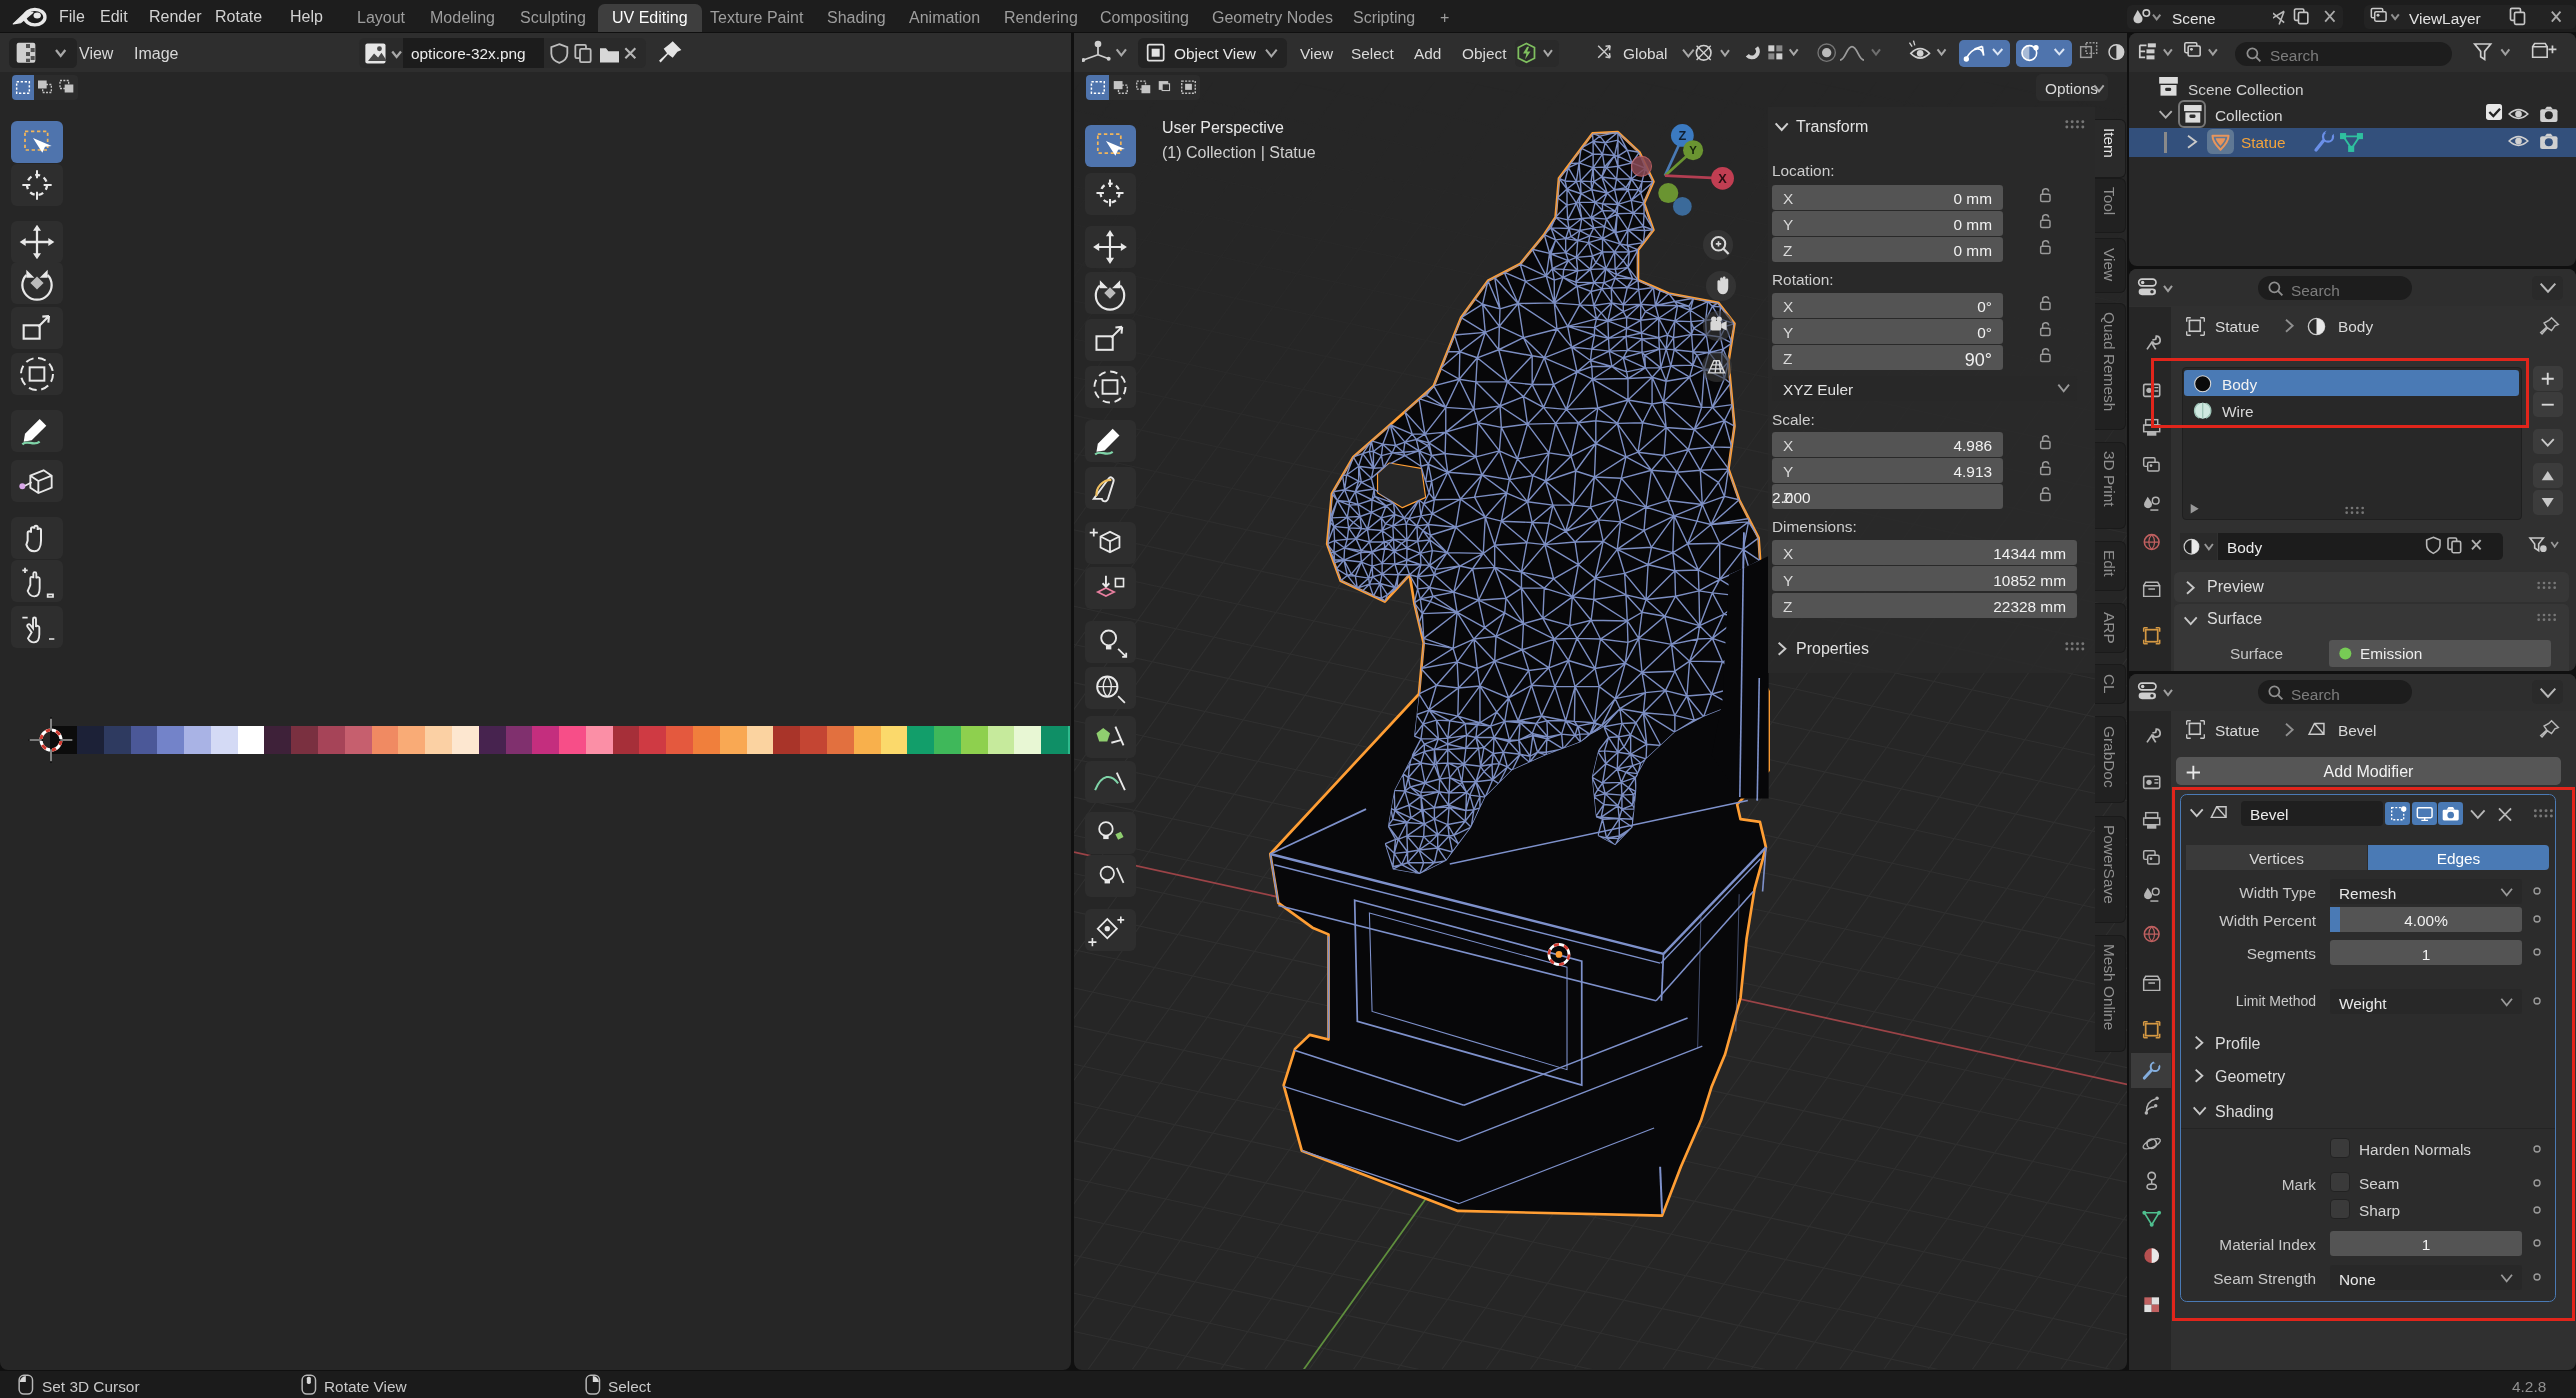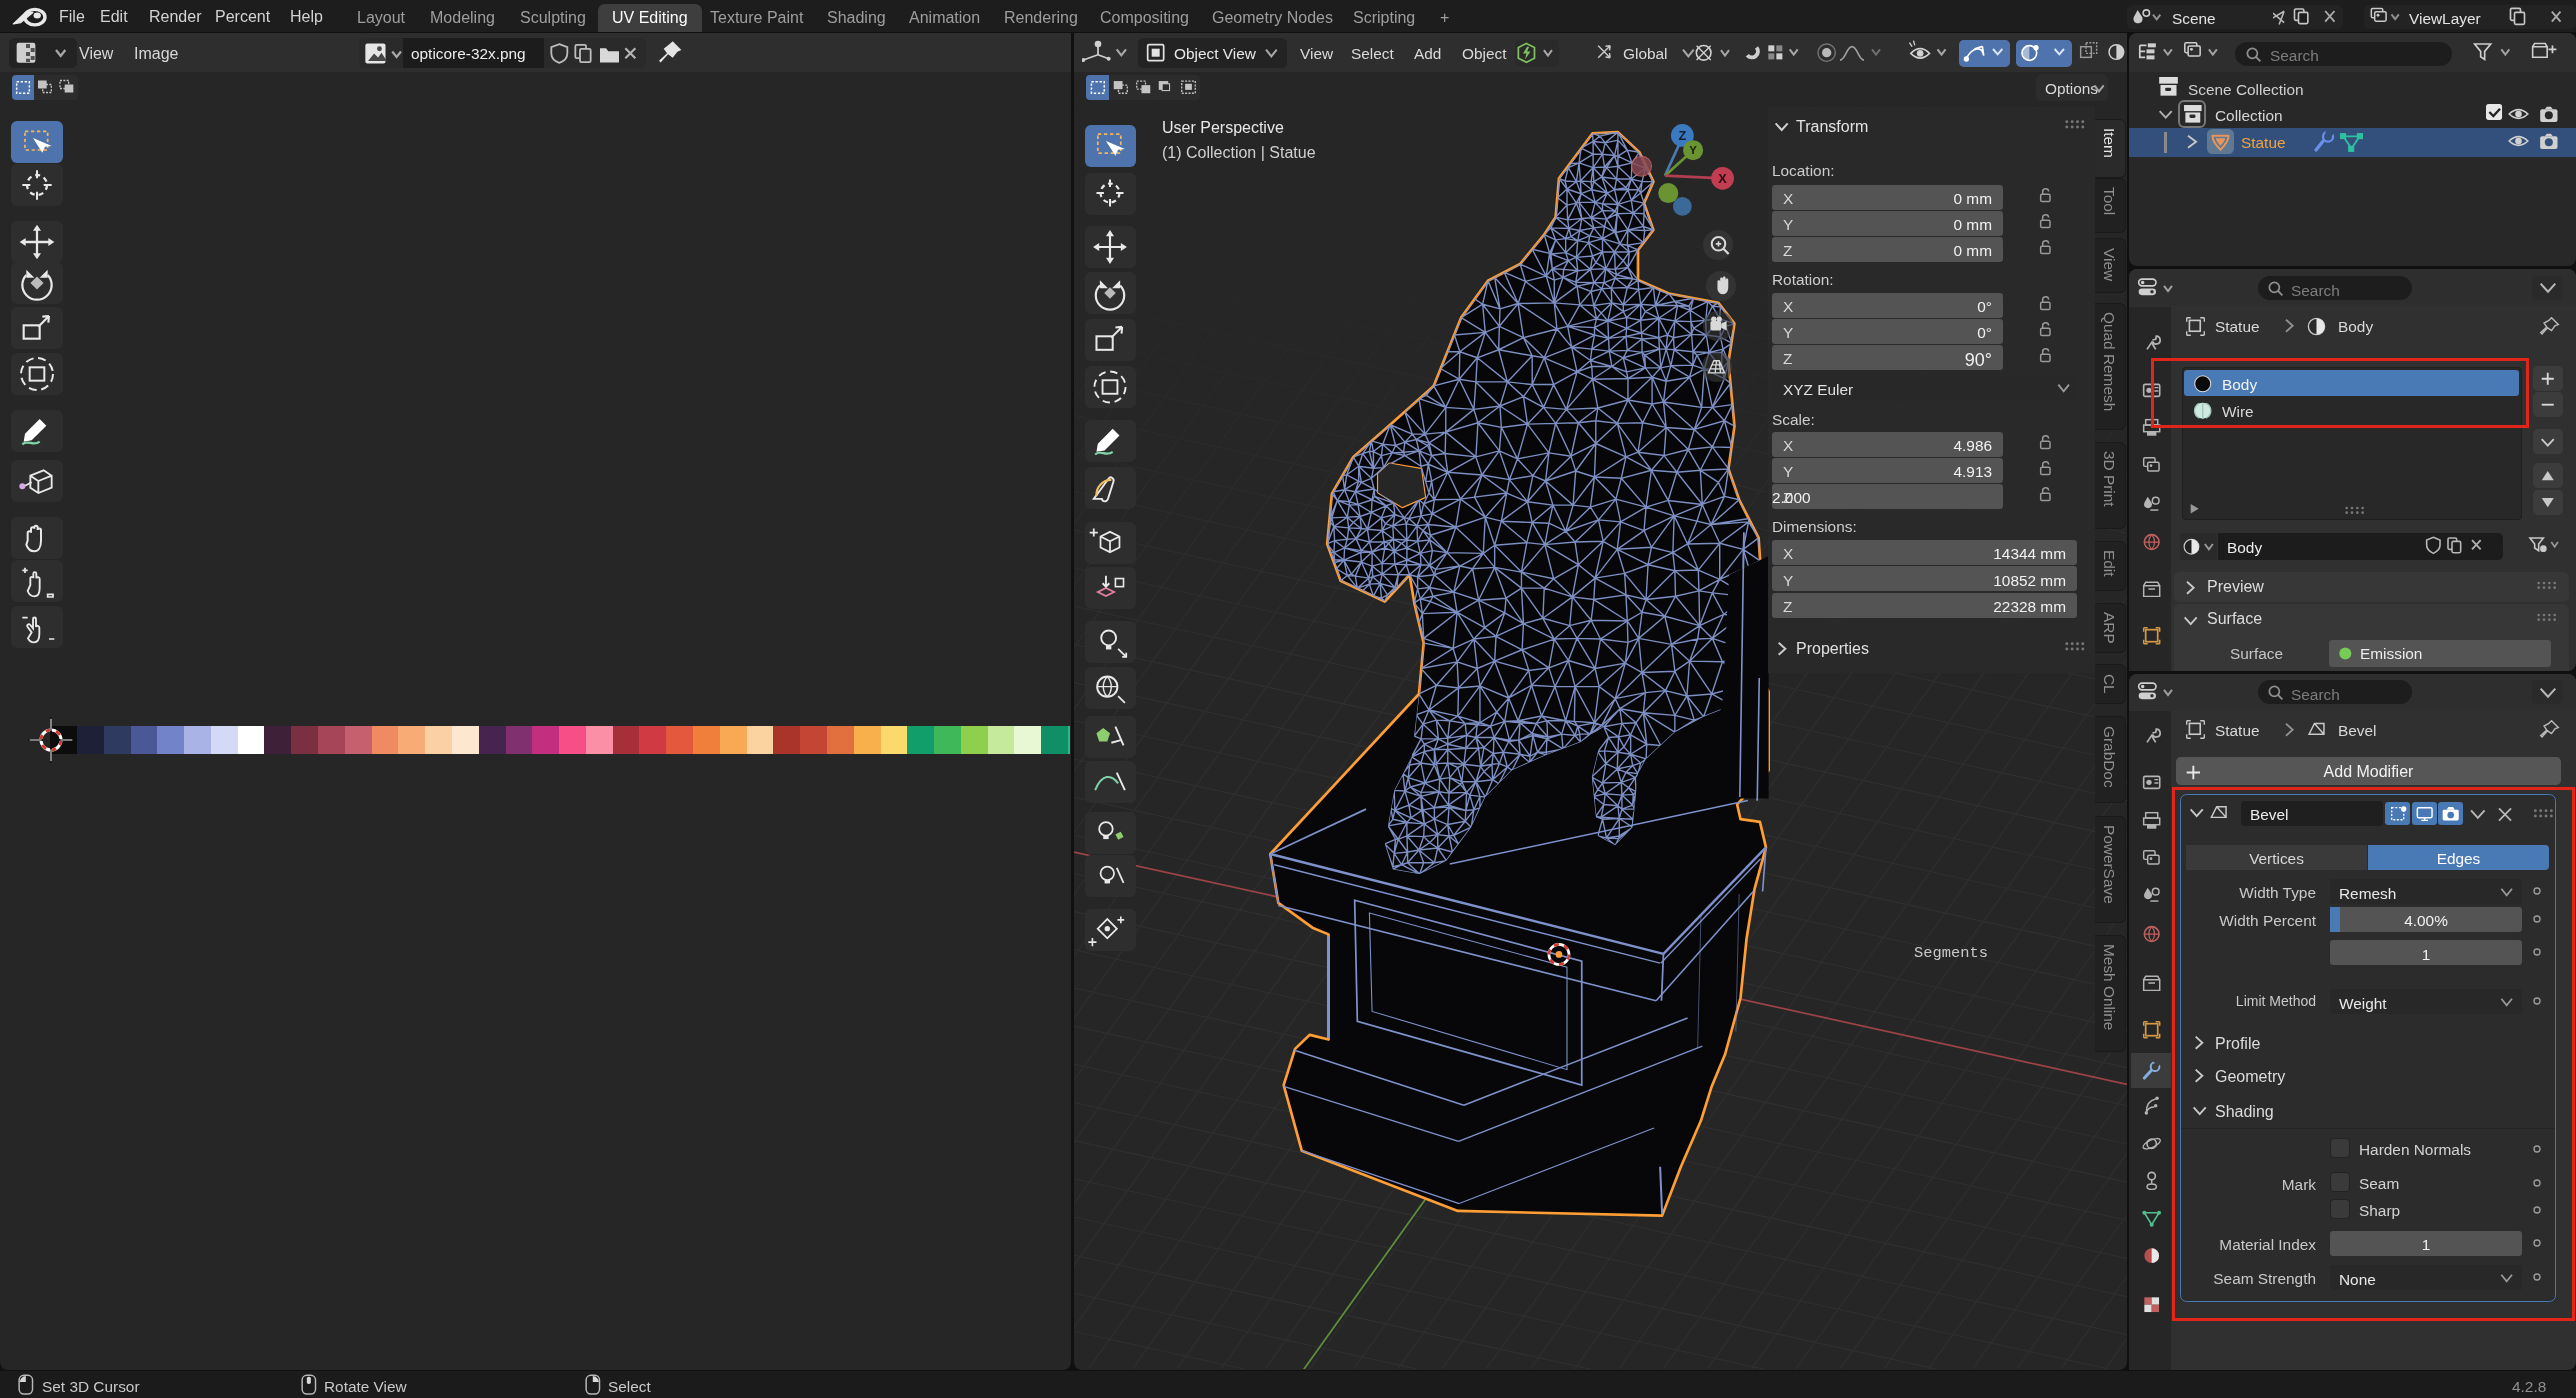--- a/index.html
+++ b/index.html
@@ -9,21 +9,21 @@
 <div style="position:absolute;left:0px;top:0px;width:2576px;height:32px;background:#1d1d1d;"></div>
 <svg style="position:absolute;left:12px;top:4.7px" width="39" height="23" viewBox="0 0 58 34">
     <path d="M31 12 l14 -0.5 a14 11.5 0 1 1 -14 0.5 z" fill="none"></path>
 <ellipse cx="34" cy="18" rx="15" ry="11.5" fill="none" stroke="#e9e9e9" stroke-width="5"></ellipse>
 <ellipse cx="37.5" cy="15.5" rx="5.5" ry="4.5" fill="#e9e9e9"></ellipse>
 <path d="M2 28 L20 11 L31 11 L13 26 Z" fill="#e9e9e9" stroke="#e9e9e9" stroke-width="2" stroke-linejoin="round"></path>
   </svg>
 <div style="position:absolute;left:59px;top:6.7px;font-size:16px;color:#d3d3d3;font-weight:400;white-space:nowrap;">File</div>
 <div style="position:absolute;left:100px;top:6.7px;font-size:16px;color:#d3d3d3;font-weight:400;white-space:nowrap;">Edit</div>
 <div style="position:absolute;left:149px;top:6.7px;font-size:16px;color:#d3d3d3;font-weight:400;white-space:nowrap;">Render</div>
-<div style="position:absolute;left:215px;top:6.7px;font-size:16px;color:#d3d3d3;font-weight:400;white-space:nowrap;">Percent</div>
+<div style="position:absolute;left:215px;top:6.7px;font-size:16px;color:#d3d3d3;font-weight:400;white-space:nowrap;">Rotate</div>
 <div style="position:absolute;left:290px;top:6.7px;font-size:16px;color:#d3d3d3;font-weight:400;white-space:nowrap;">Help</div>
 <div style="position:absolute;left:343px;top:4px;height:28px;padding:0 14px;font-size:16px;color:#9e9e9e;display:flex;align-items:center;">Layout</div>
 <div style="position:absolute;left:416px;top:4px;height:28px;padding:0 14px;font-size:16px;color:#9e9e9e;display:flex;align-items:center;">Modeling</div>
 <div style="position:absolute;left:506px;top:4px;height:28px;padding:0 14px;font-size:16px;color:#9e9e9e;display:flex;align-items:center;">Sculpting</div>
 <div style="position:absolute;left:598px;top:4px;height:28px;padding:0 14px;background:#3e3e3e;border-radius:6.7px 6.7px 0 0;font-size:16px;color:#fdfdfd;display:flex;align-items:center;">UV Editing</div>
 <div style="position:absolute;left:696px;top:4px;height:28px;padding:0 14px;font-size:16px;color:#9e9e9e;display:flex;align-items:center;">Texture Paint</div>
 <div style="position:absolute;left:813px;top:4px;height:28px;padding:0 14px;font-size:16px;color:#9e9e9e;display:flex;align-items:center;">Shading</div>
 <div style="position:absolute;left:895px;top:4px;height:28px;padding:0 14px;font-size:16px;color:#9e9e9e;display:flex;align-items:center;">Animation</div>
 <div style="position:absolute;left:990px;top:4px;height:28px;padding:0 14px;font-size:16px;color:#9e9e9e;display:flex;align-items:center;">Rendering</div>
 <div style="position:absolute;left:1086px;top:4px;height:28px;padding:0 14px;font-size:16px;color:#9e9e9e;display:flex;align-items:center;">Compositing</div>
@@ -1178,21 +1178,21 @@
 <svg style="position:absolute;left:2531px;top:885px" width="13.4" height="13.4" viewBox="0 0 20 20">
     <circle cx="9" cy="9" r="4.5" fill="none" stroke="#9a9a9a" stroke-width="2"></circle>
   </svg>
 <div style="position:absolute;left:1914px;top:911px;width:402px;text-align:right;font-size:15.4px;color:#c9c9c9;white-space:nowrap;">Width Percent</div>
 <div style="position:absolute;left:2330px;top:907px;width:192px;height:25.4px;background:#545454;border-radius:3.3px;"></div>
 <div style="position:absolute;left:2330px;top:907px;width:10px;height:25.4px;background:#4a7ab5;border-radius:3.3px 0 0 5pxpx;"></div>
 <div style="position:absolute;left:2330px;top:911px;width:192px;text-align:center;font-size:15.4px;color:#f1f1f1;white-space:nowrap;">4.00%</div>
 <svg style="position:absolute;left:2531px;top:913px" width="13.4" height="13.4" viewBox="0 0 20 20">
     <circle cx="9" cy="9" r="4.5" fill="none" stroke="#9a9a9a" stroke-width="2"></circle>
   </svg>
-<div style="position:absolute;left:1914px;top:944px;width:402px;text-align:left;font-size:15.4px;color:#c9c9c9;white-space:nowrap;font-family:Liberation Mono, monospace;">Segments</div>
+<div style="position:absolute;left:1914px;top:944px;width:402px;text-align:right;font-size:15.4px;color:#c9c9c9;white-space:nowrap;">Segments</div>
 <div style="position:absolute;left:2330px;top:940px;width:192px;height:25.4px;background:#545454;border-radius:3.3px;"></div>
 <div style="position:absolute;left:2330px;top:945px;width:192px;text-align:center;font-size:15.4px;color:#f1f1f1;white-space:nowrap;">1</div>
 <svg style="position:absolute;left:2531px;top:946px" width="13.4" height="13.4" viewBox="0 0 20 20">
     <circle cx="9" cy="9" r="4.5" fill="none" stroke="#9a9a9a" stroke-width="2"></circle>
   </svg>
 <div style="position:absolute;left:1914px;top:993px;width:402px;text-align:right;font-size:14px;color:#c9c9c9;white-space:nowrap;">Limit Method</div>
 <div style="position:absolute;left:2330px;top:989px;width:192px;height:25.4px;background:#282828;border-radius:3.3px;"></div>
 <div style="position:absolute;left:2339px;top:994px;font-size:15.4px;color:#e8e8e8;font-weight:400;white-space:nowrap;">Weight</div>
 <svg style="position:absolute;left:2500px;top:996px" width="16" height="13.4" viewBox="0 0 24 20">
     <path d="M2 4 l8 10 8 -10" stroke="#9a9a9a" stroke-width="2.6" fill="none"></path>

